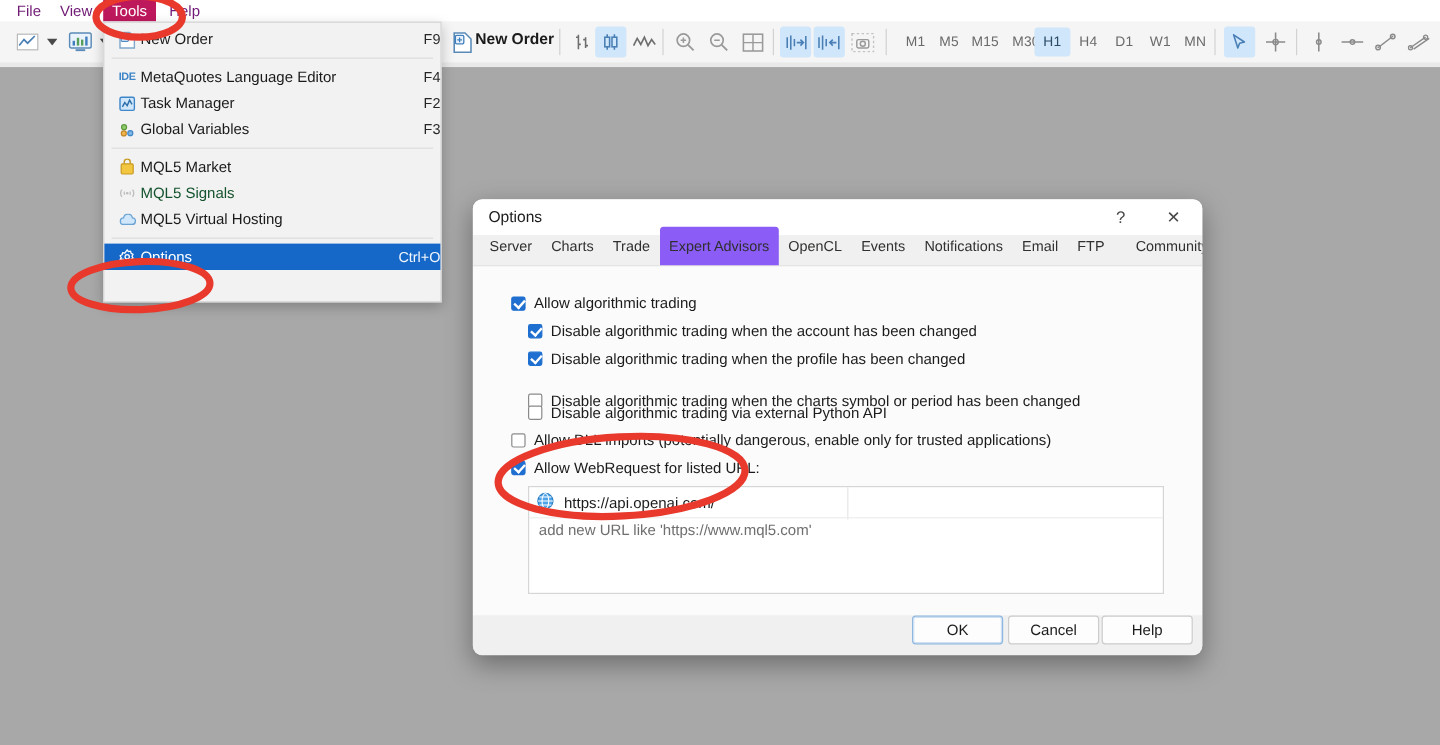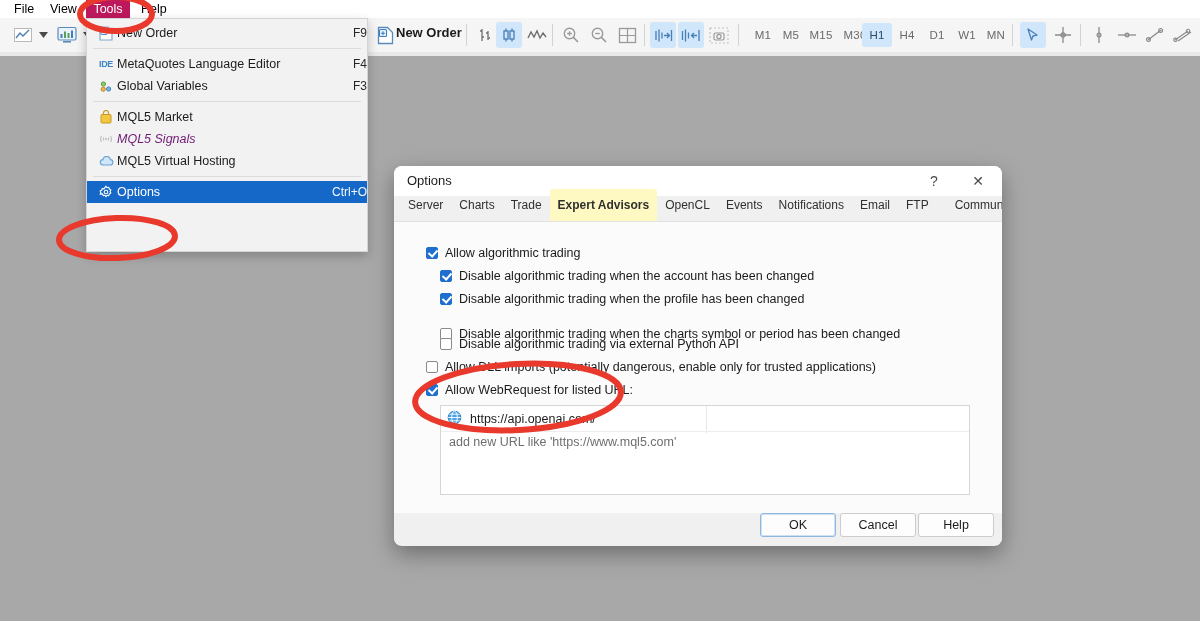--- a/index.html
+++ b/index.html
@@ -11,21 +11,21 @@
     color:#1b1b1b;
     overflow:hidden;
     position:relative;
     -webkit-font-smoothing:antialiased;
   }
   
   #app-chrome{position:absolute;left:0;top:0;width:1200px;height:56px;background:#f3f3f3;}
   #menubar{position:absolute;left:0;top:0;width:1200px;height:18px;background:#ffffff;}
   .menu-item{
     position:absolute;top:0;height:18px;line-height:18px;
-    font-size:12.5px;color:#000000;padding:0 8px;box-sizing:border-box;
+    font-size:12.5px;color:#701a75;padding:0 8px;box-sizing:border-box;
     white-space:nowrap;
   }
   .menu-item.active{background:#be185d;color:#ffffff;}
   #toolbar{position:absolute;left:0;top:18px;width:1200px;height:34px;background:#f5f5f5;}
   #toolbar-底{position:absolute;left:0;top:52px;width:1200px;height:4px;background:#e9e9e9;}
   .tb{position:absolute;top:18px;height:34px;display:flex;align-items:center;justify-content:center;}
   .tb-sep{position:absolute;top:24px;width:1px;height:22px;background:#d2d2d2;}
   .tb-btn{width:26px;height:26px;border-radius:3px;display:flex;align-items:center;justify-content:center;}
   .tb-btn.sel{background:#cfe6fb;}
   .tf{
@@ -42,21 +42,21 @@
     position:absolute;left:86px;top:18px;width:282px;height:234px;
     background:#f2f2f2;border:1px solid #d4d4d4;
     box-shadow:0 4px 10px rgba(0,0,0,.22);
     box-sizing:border-box;padding:3px 0;
   }
   .mrow{
     position:relative;height:22px;display:flex;align-items:center;
     font-size:12.5px;color:#1b1b1b;padding-left:8px;box-sizing:border-box;
   }
   .mrow.sel{background:#1668c8;color:#ffffff;}
-  .mrow.dis{color:#701a75;font-style:italic;}
+  .mrow.dis{color:#14532d;}
   .mrow .mi{width:22px;height:18px;display:flex;align-items:center;justify-content:center;flex:0 0 22px;}
   .mrow .mlbl{flex:1 1 auto;white-space:nowrap;}
   .mrow .macc{font-size:12px;padding-right:0;opacity:.95;}
   .msep{height:1px;background:#dcdcdc;margin:4px 6px;}
 
   
   #options-dialog{
     position:absolute;left:394px;top:166px;width:608px;height:380px;
     background:#f0f0f0;border-radius:8px;
     box-shadow:0 8px 22px rgba(0,0,0,.35);
@@ -73,21 +73,21 @@
   #dlg-close-btn{right:2px;}
   #dlg-tabstrip{
     position:relative;height:26px;background:#f0f0f0;
     border-bottom:1px solid #e2e2e2;
     display:flex;align-items:flex-end;padding-left:6px;box-sizing:border-box;
   }
   .dtab{
     height:24px;line-height:24px;padding:4px 8px;font-size:12px;color:#30302f;
     white-space:nowrap;border-radius:3px 3px 0 0;
   }
-  .dtab.active{background:#fef9c3;font-weight:bold;}
+  .dtab.active{background:#8b5cf6;font-weight:normal;}
   #dlg-body{position:relative;height:291px;background:#fbfbfb;}
   #dlg-footer{position:relative;height:32px;background:#f0f0f0;}
 
   .optrow{position:absolute;display:flex;align-items:center;font-size:12.5px;color:#1b1b1b;white-space:nowrap;}
   .cb{
     width:12px;height:12px;border:1px solid #8a8a8a;border-radius:2px;background:#ffffff;
     box-sizing:border-box;margin-right:7px;flex:0 0 12px;position:relative;
   }
   .cb.on{background:#1e6fd0;border-color:#1e6fd0;}
   .cb.on:after{
@@ -338,20 +338,30 @@
   </div>
   <div class="msep"></div>
 
 
   <div class="mrow">
     <span class="mi" style="font-size:9px;color:#3f86c9;font-weight:bold;letter-spacing:-.3px;">IDE</span>
     <span class="mlbl">MetaQuotes Language Editor</span>
     <span class="macc">F4</span>
   </div>
 
+  <div class="mrow">
+    <span class="mi">
+      <svg width="14" height="13" viewBox="0 0 14 13">
+          <rect x="1" y="1" width="12" height="11" rx="1.4" fill="#cfe6fb" stroke="#3f86c9" stroke-width="1.2"></rect>
+          <polyline points="3,9 5,5.5 7,8 9,3.5 11,7" fill="none" stroke="#2e6ea8" stroke-width="1.2"></polyline>
+        </svg>
+    </span>
+    <span class="mlbl">Task Manager</span>
+    <span class="macc">F2</span>
+  </div>
 
   <div class="mrow">
     <span class="mi">
       <svg width="14" height="13" viewBox="0 0 14 13">
           <circle cx="4.4" cy="4" r="2.1" fill="#8fca6b" stroke="#5e9a3e" stroke-width="1"></circle>
           <circle cx="4.2" cy="9.2" r="2.1" fill="#f0b54a" stroke="#c2862a" stroke-width="1"></circle>
           <circle cx="9.6" cy="9" r="2.1" fill="#7fb5e0" stroke="#3f86c9" stroke-width="1"></circle>
         </svg>
     </span>
     <span class="mlbl">Global Variables</span>

